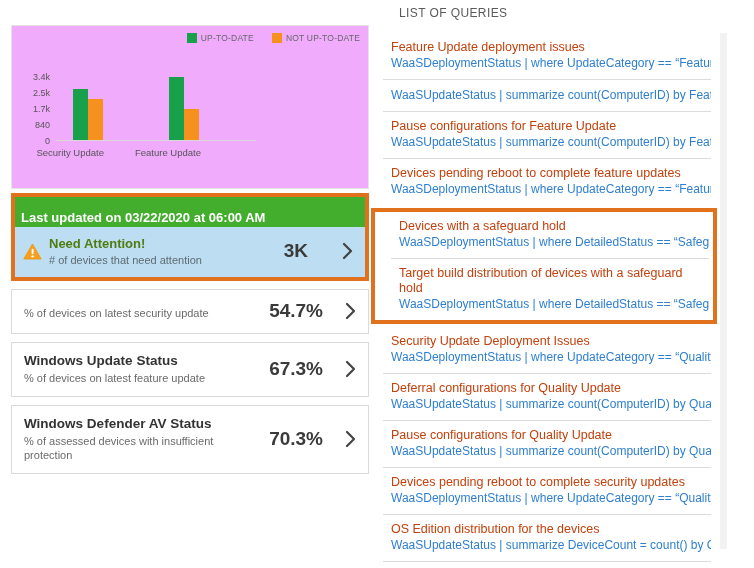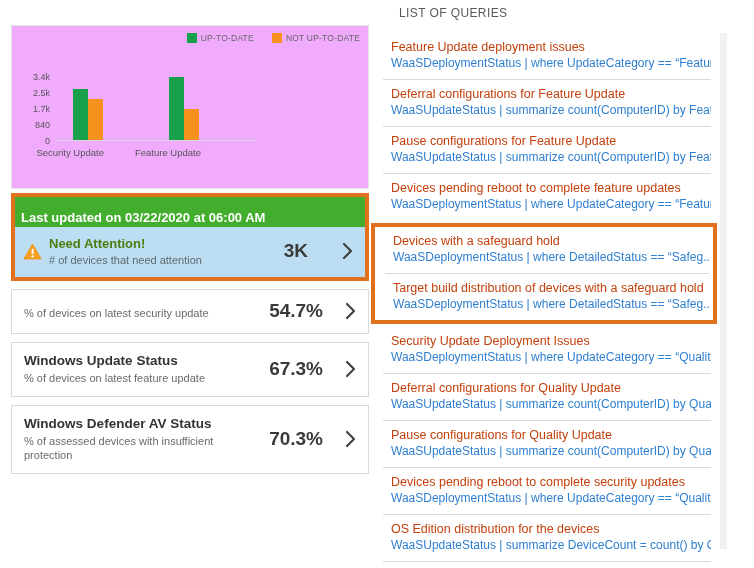--- a/index.html
+++ b/index.html
@@ -48,21 +48,21 @@
   
   .right-col { position:absolute; left:383px; top:6px; width:344px; }
   .queries-header { font-size:12px; color:#5A5A5A; letter-spacing:0.4px; margin-left:16px; }
   .query-list { position:relative; margin-top:13px; }
   .scroll-track { position:absolute; right:0; top:0; width:7px; height:516px;
                   background:#F2F2F2; }
   .q-item { padding:7px 0 8px 8px; margin-right:16px; border-bottom:1px solid #DBDBDB; cursor:pointer; }
   .q-title { font-size:12.5px; color:#c2410c; line-height:15px; }
   .q-code { font-size:12px; color:#2E7FD0; line-height:15px; margin-top:1px;
             white-space:nowrap; overflow:hidden; }
-  .highlight-box { border:4px solid #E2711E; margin:3px 10px 3px -12px; padding-left:10px; }
+  .highlight-box { border:4px solid #E2711E; margin:3px 10px 3px -12px; padding-left:16px; }
   .highlight-box .q-item { margin-right:4px; }
   .highlight-box .q-item:last-child { border-bottom:none; }
   .q-item.no-divider { border-bottom:none; }
 </style>
 </head>
 <body>
 
 <div class="page">
 
   <div class="left-col">
@@ -174,21 +174,20 @@
     <div class="queries-header">LIST OF QUERIES</div>
 
     <div class="query-list">
       <div class="scroll-track"></div>
 
       <div class="q-item">
         <div class="q-title">Feature Update deployment issues</div>
         <div class="q-code">WaaSDeploymentStatus | where UpdateCategory == “Feature” ...</div>
       </div>
       <div class="q-item">
-        <div class="q-title">Deferral configurations for Feature Update</div>
         <div class="q-code">WaaSUpdateStatus | summarize count(ComputerID) by Feature...</div>
       </div>
       <div class="q-item">
         <div class="q-title">Pause configurations for Feature Update</div>
         <div class="q-code">WaaSUpdateStatus | summarize count(ComputerID) by Feature...</div>
       </div>
       <div class="q-item no-divider">
         <div class="q-title">Devices pending reboot to complete feature updates</div>
         <div class="q-code">WaaSDeploymentStatus | where UpdateCategory == “Feature” ...</div>
       </div>

